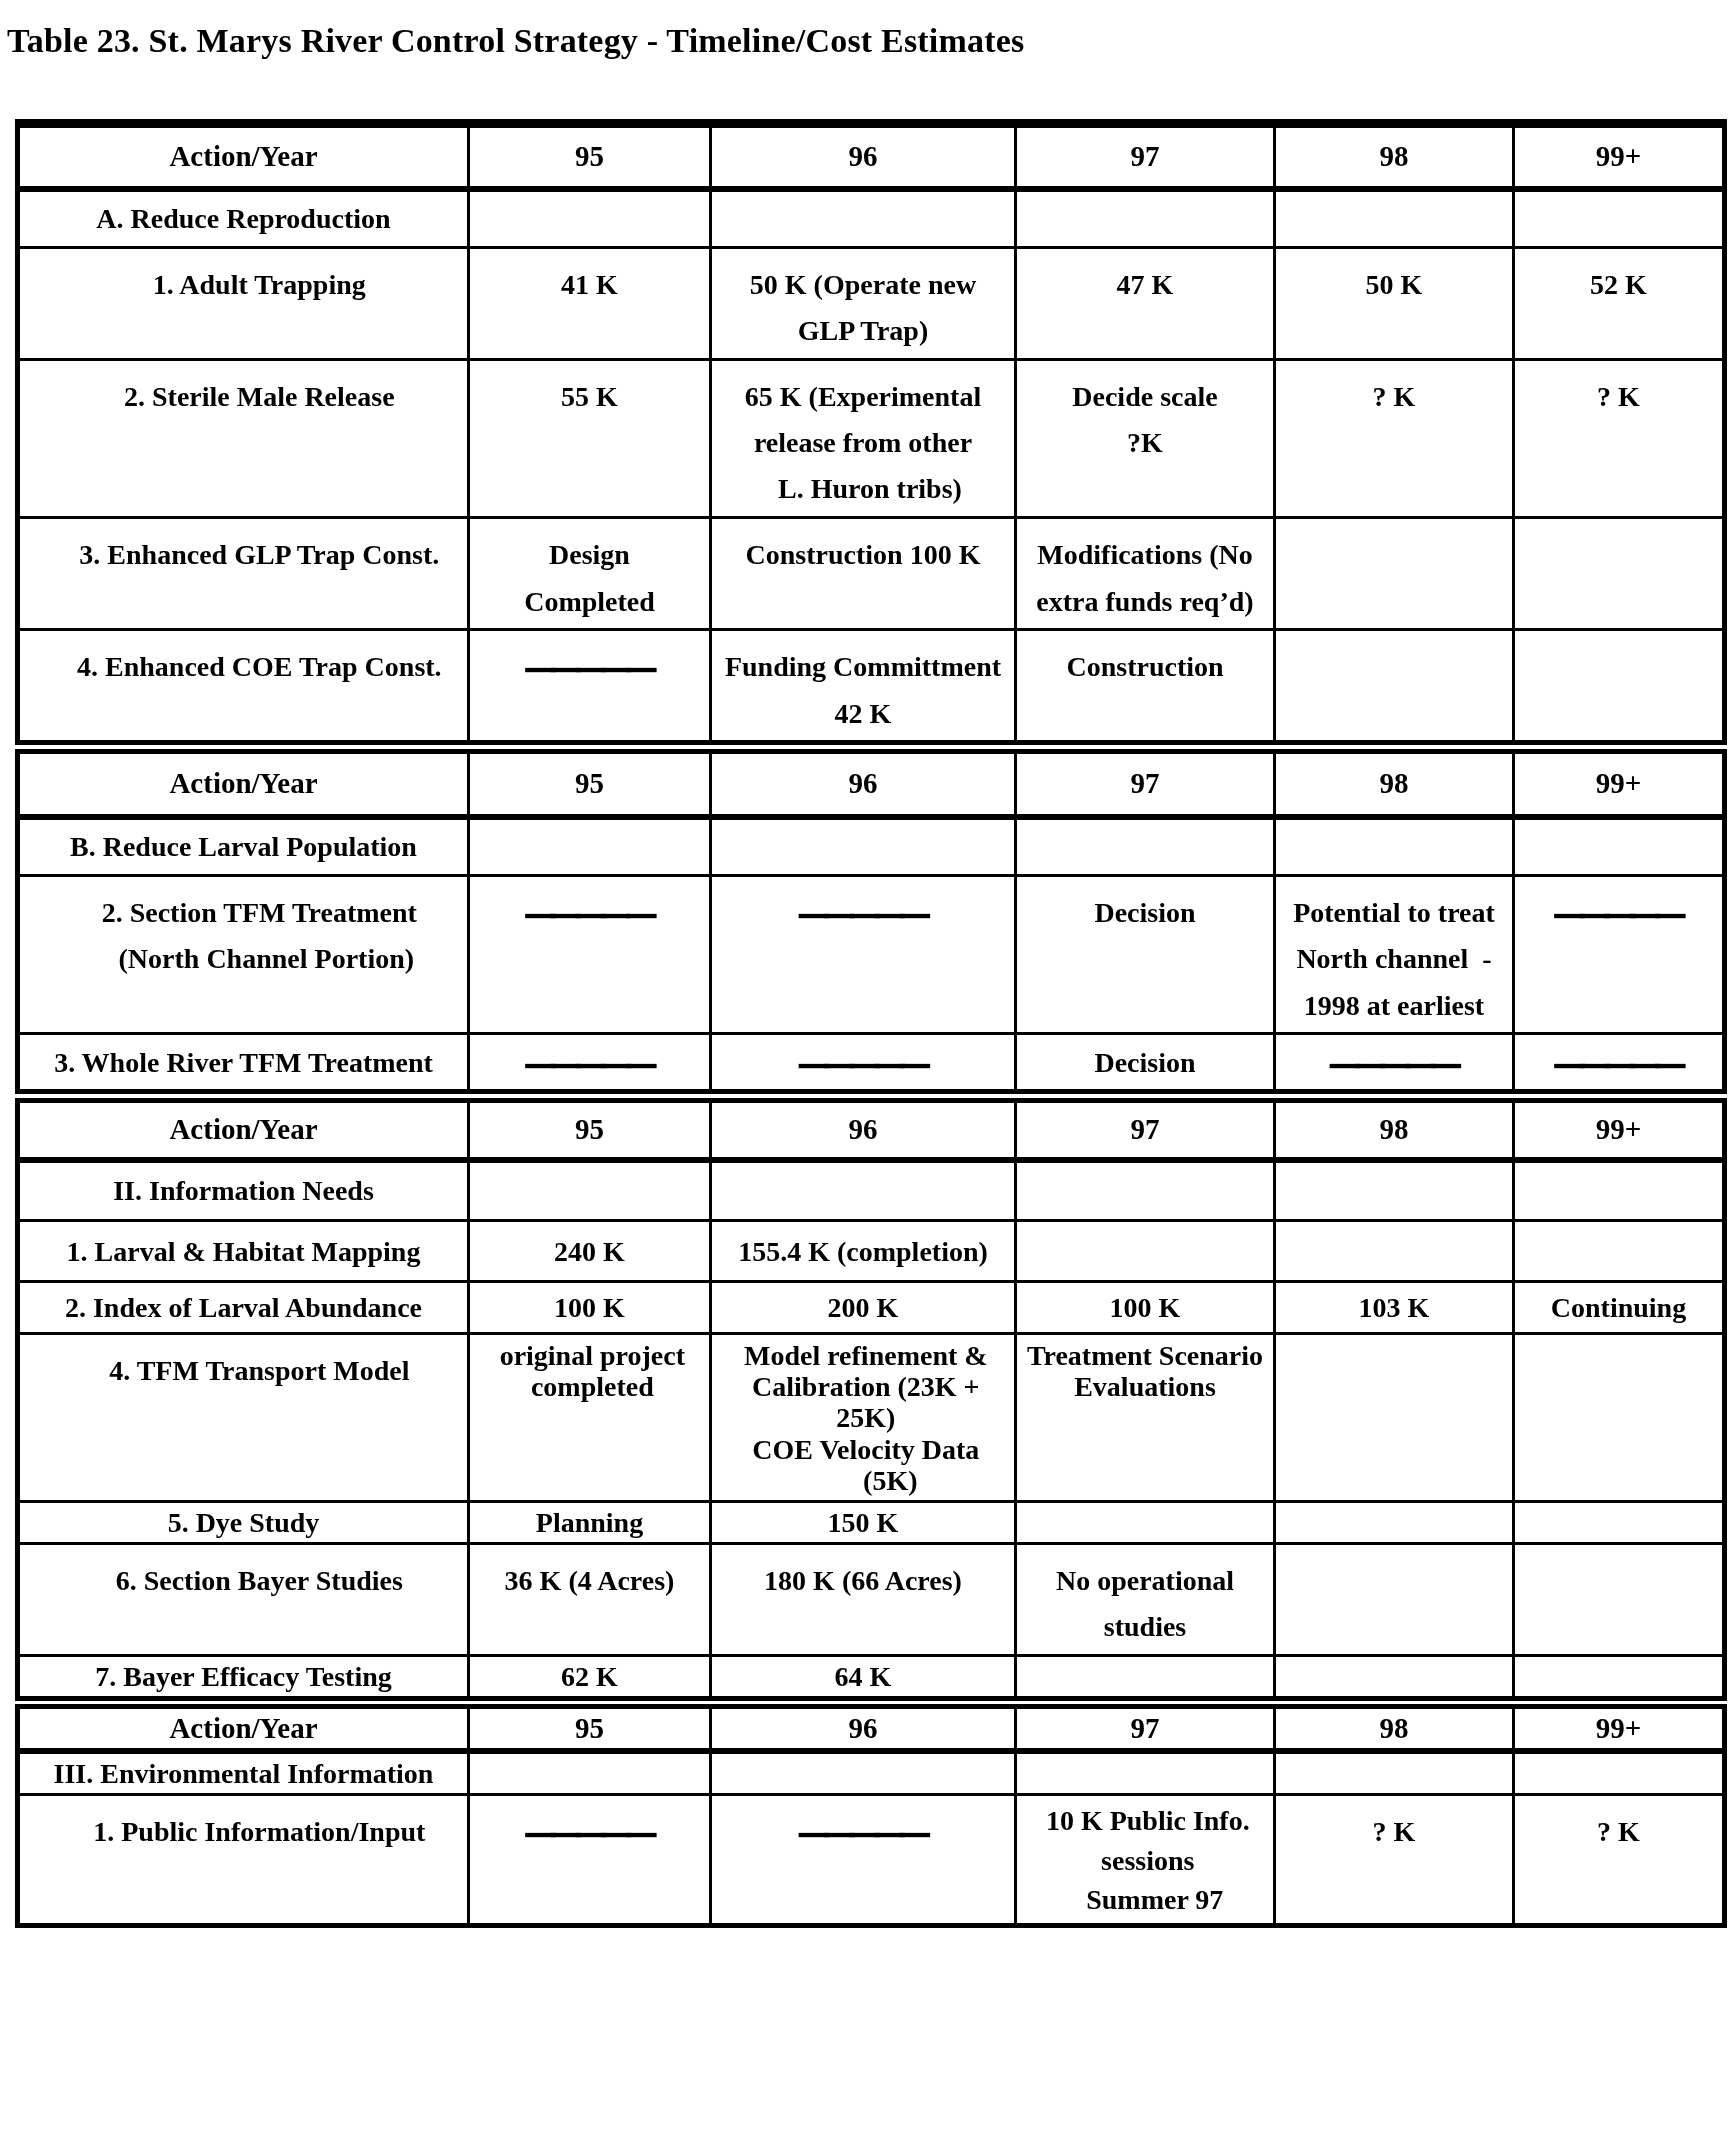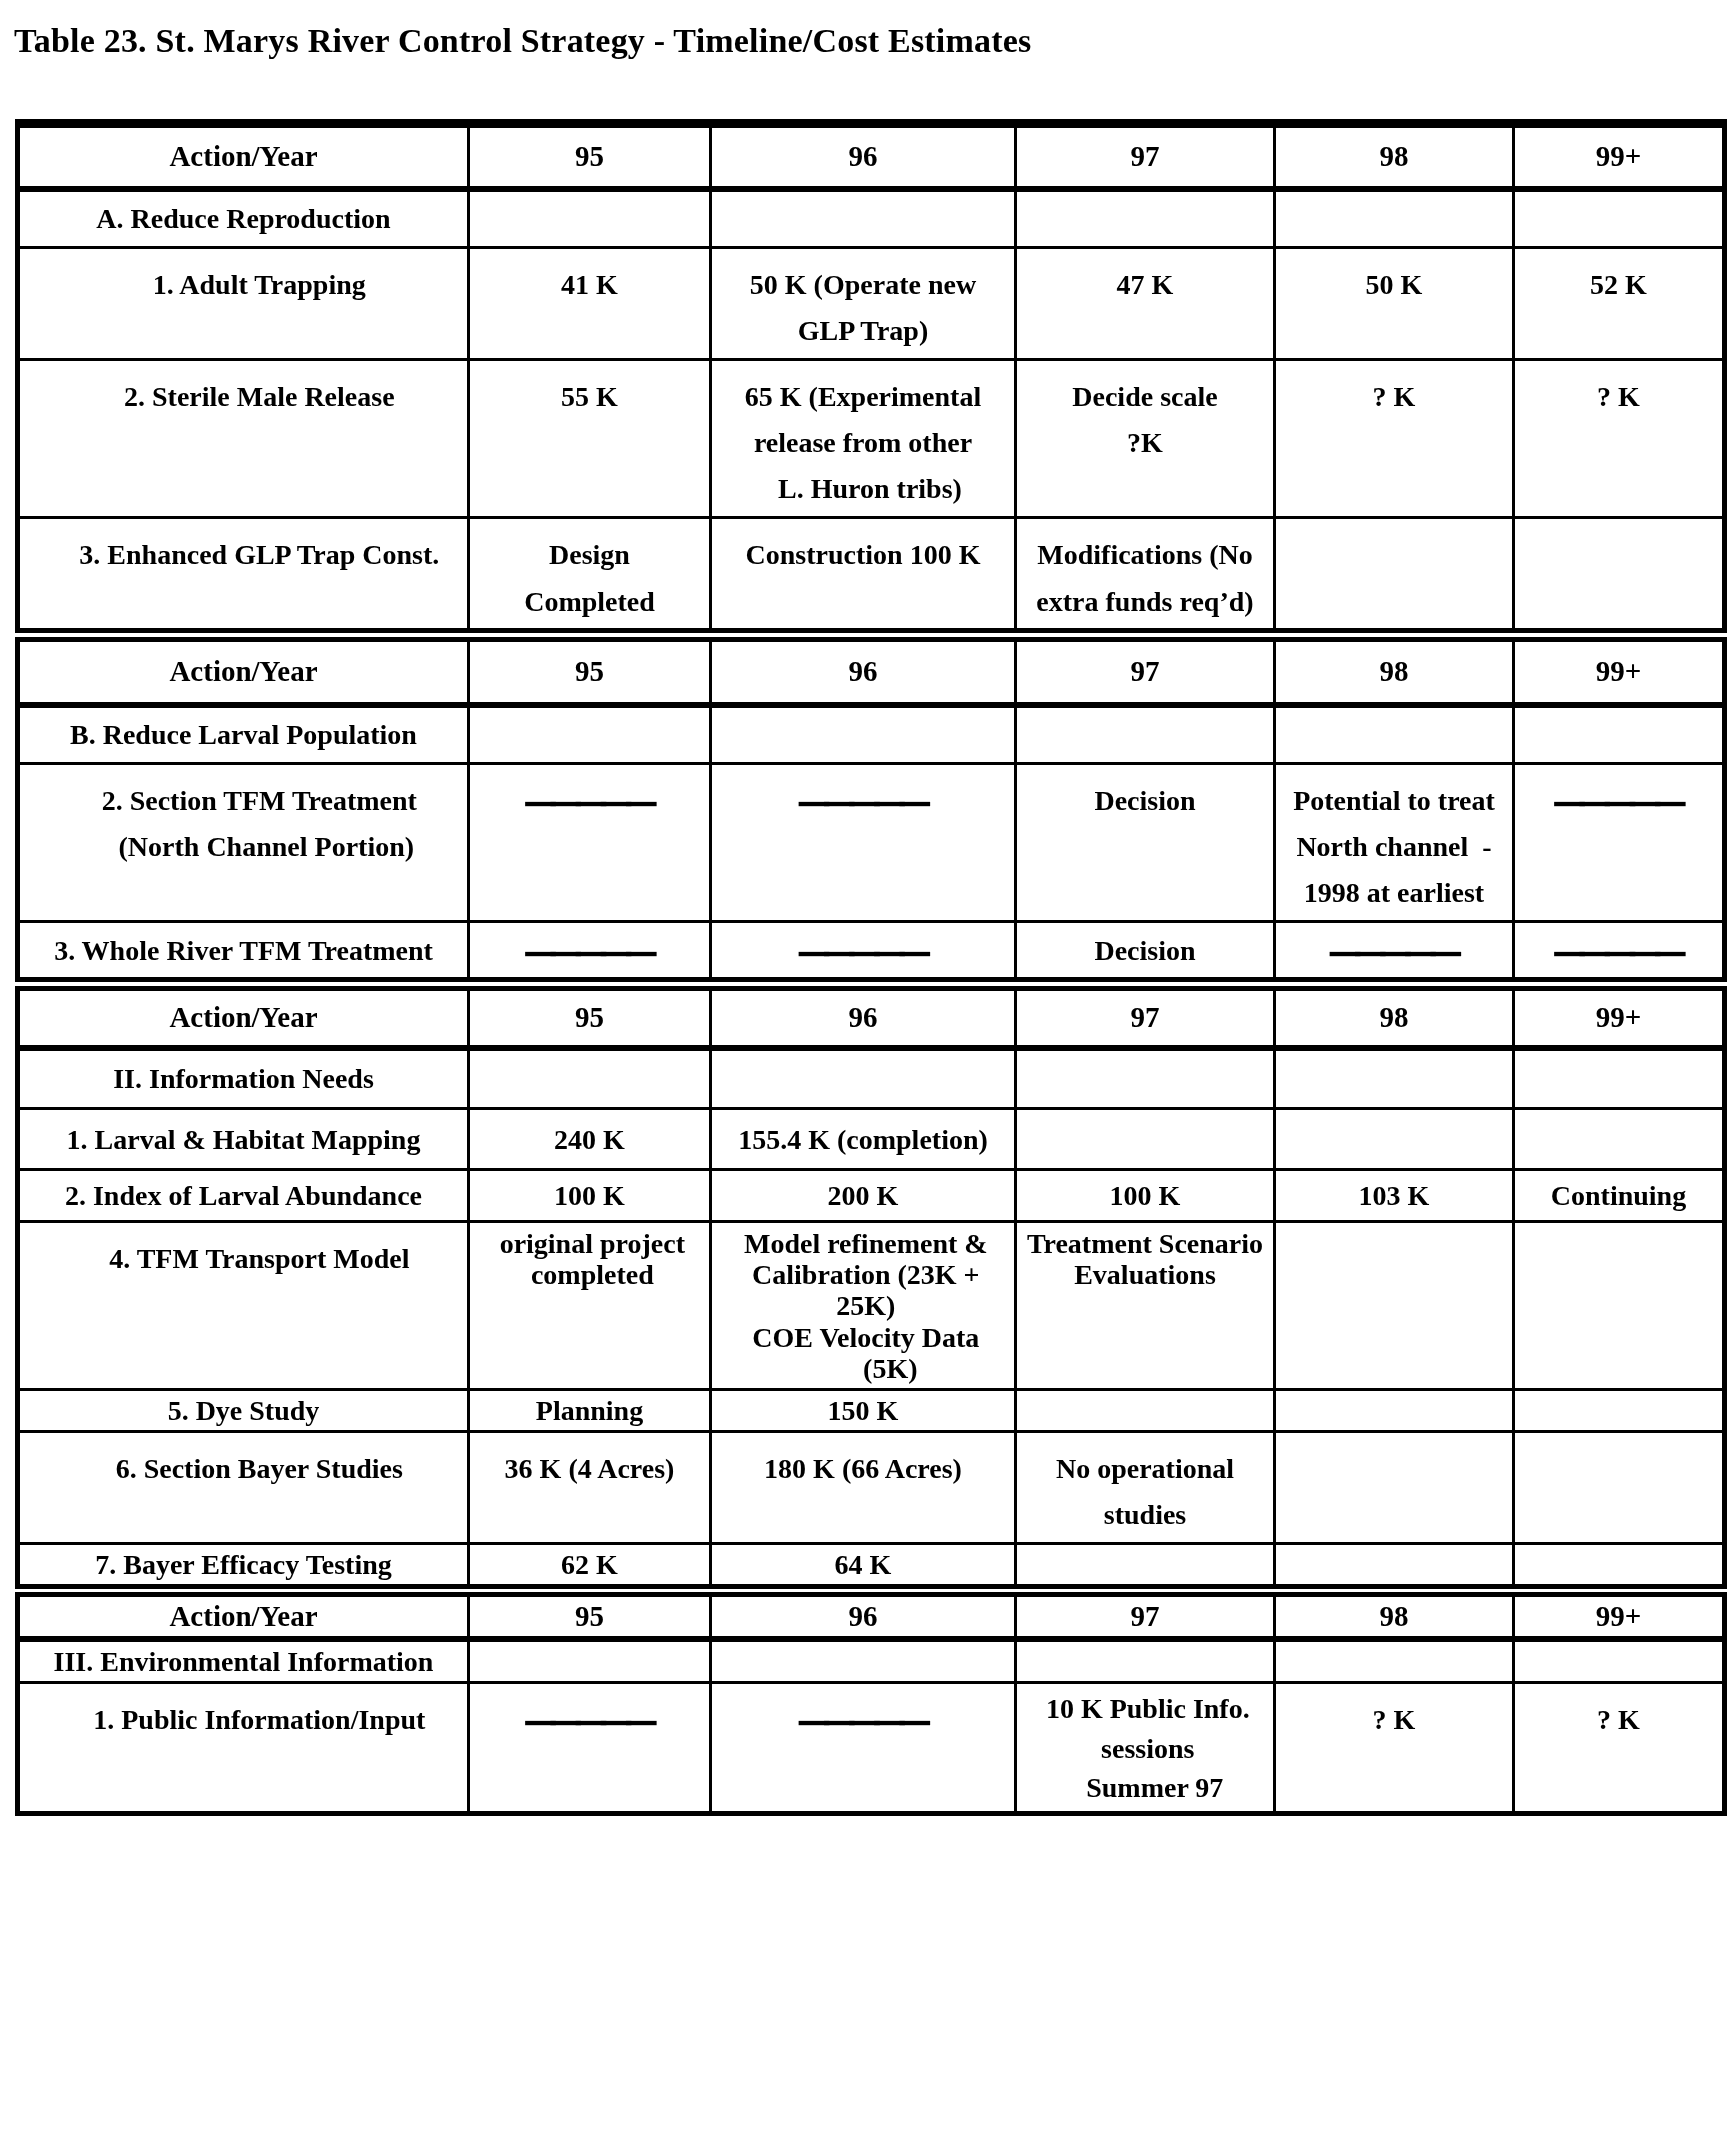--- a/index.html
+++ b/index.html
@@ -1,18 +1,18 @@
 <!DOCTYPE html>
 <html style="font-size:15px"><head>
 <meta charset="utf-8">
 <style>
   html,body{margin:0;padding:0;background:#fff;}
   .page{position:relative;width:1733px;height:2141px;background:#fff;overflow:hidden;
         font-family:"Liberation Serif",serif;color:#000;}
-  .title{position:absolute;left:14px;top:22px;font-size:34px;font-weight:700;letter-spacing:0.2px;}
+  .title{position:absolute;left:7px;top:22px;font-size:34px;font-weight:700;letter-spacing:0.2px;}
   .tables{position:absolute;left:15px;top:119px;display:flex;flex-direction:column;gap:3.7px;}
   table.sec{border-collapse:collapse;table-layout:fixed;width:1707px;border:5.6px solid #000;}
   table.t1{border-top-width:9.3px;}
   td{border:3.7px solid #000;font-weight:700;font-size:28px;line-height:1.65;text-align:center;
      vertical-align:top;padding:13px 7.4px 3.7px;white-space:pre-line;overflow:hidden;}
   tr.hdr td{border-bottom-width:6.5px;vertical-align:middle;padding:1.9px 7.4px;line-height:1.2;font-size:29px;}
   tr.mid td{vertical-align:middle;padding:1.9px 7.4px;line-height:1.25;}
   .lbl{text-align:center;padding-left:20.4px;}
   .num{padding-left:39px;}
   .tl{text-align:center;padding-left:13px;}
@@ -77,20 +77,29 @@
       <tr style="height:108px">
         <td class="lbl num">3. Enhanced GLP Trap Const.</td>
         <td>Design
 Completed</td>
         <td>Construction 100 K</td>
         <td>Modifications (No
 extra funds req’d)</td>
         <td></td>
         <td></td>
       </tr>
+      <tr style="height:111px">
+        <td class="lbl num">4. Enhanced COE Trap Const.</td>
+        <td class="dash">—————</td>
+        <td>Funding Committment
+42 K</td>
+        <td>Construction</td>
+        <td></td>
+        <td></td>
+      </tr>
     </tbody>
       </table>
 
     <table class="sec">
       <colgroup>
           <col style="width:451px">
           <col style="width:242px">
           <col style="width:305px">
           <col style="width:259px">
           <col style="width:239px">

